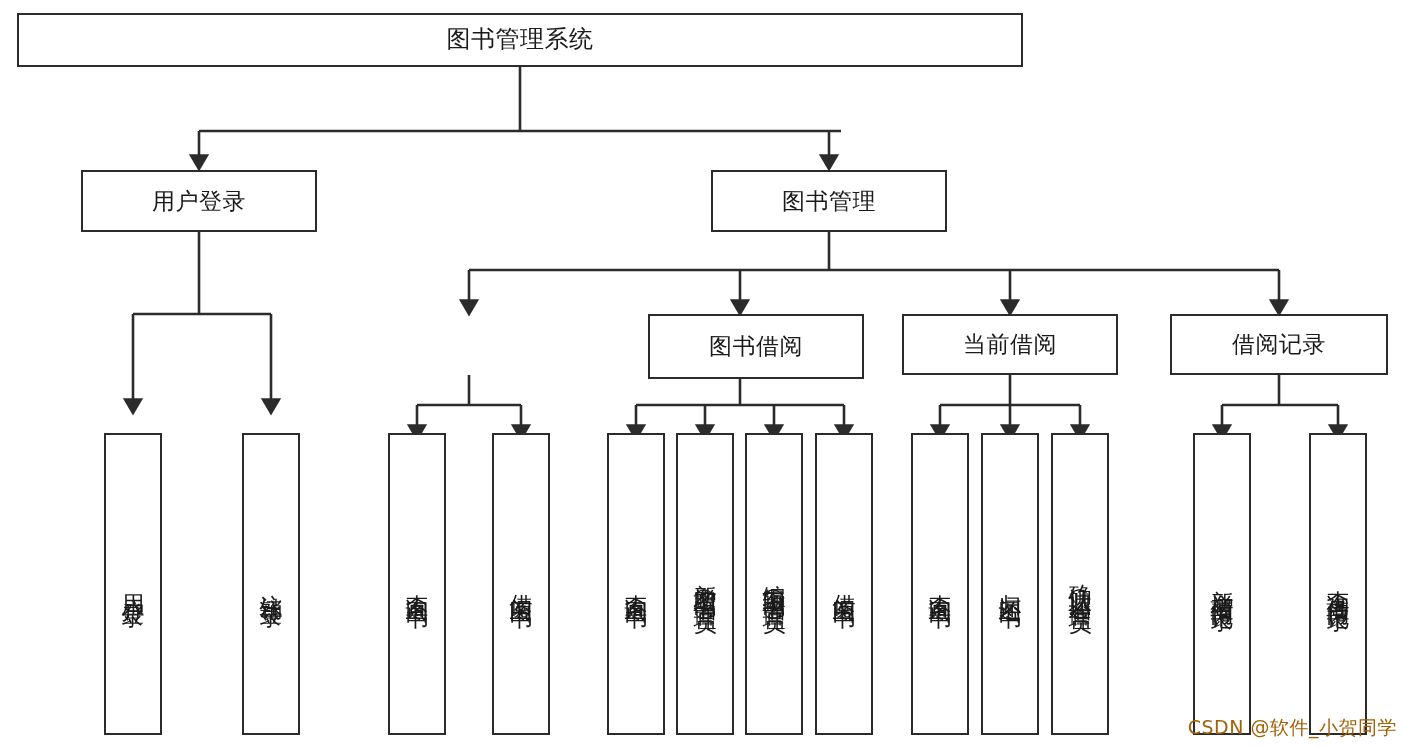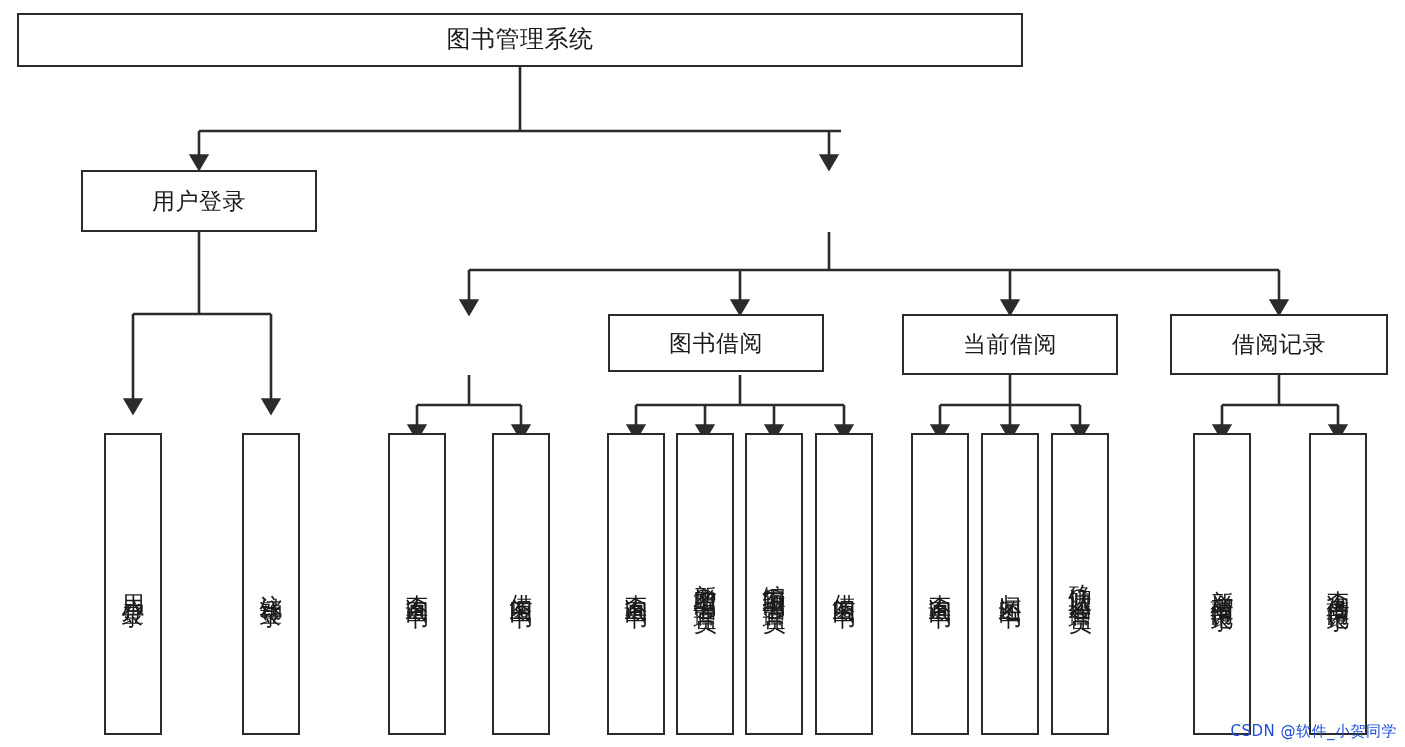--- a/index.html
+++ b/index.html
@@ -62,22 +62,22 @@
     font-size: 23px;
     line-height: 1.0;
     letter-spacing: 4px;
     white-space: nowrap;
     max-height: 100%;
   }
   #watermark {
     position: absolute;
     right: 8px;
     bottom: 6px;
-    font-size: 15px;
-    color: #1d4ed8;
+    font-size: 19px;
+    color: #a16207;
     white-space: nowrap;
     letter-spacing: 0.5px;
     text-align: right;
   }
 </style>
 </head>
 <body>
 
 <div id="diagram-root">
 
@@ -132,23 +132,26 @@
   </svg>
 
   <div class="node horiz root" style="left:17px; top:13px; width:1006px; height:54px;">
     <span class="node-label">图书管理系统</span>
   </div>
 
   <div class="node horiz" style="left:81px; top:170px; width:236px; height:62px;">
     <span class="node-label">用户登录</span>
   </div>
 
-
-
-  <div class="node horiz" style="left:608px; top:314px; width:216px; height:58px;">
+  <div class="node horiz" style="left:711px; top:170px; width:236px; height:62px;">
+    <span class="node-label">图书管理</span>
+  </div>
+
+
+  <div class="node horiz" style="left:648px; top:314px; width:216px; height:65px;">
     <span class="node-label">图书借阅</span>
   </div>
 
   <div class="node horiz" style="left:1170px; top:314px; width:218px; height:61px;">
     <span class="node-label">借阅记录</span>
   </div>
 
   <div class="node horiz" style="left:902px; top:314px; width:216px; height:61px;">
     <span class="node-label">当前借阅</span>
   </div>

